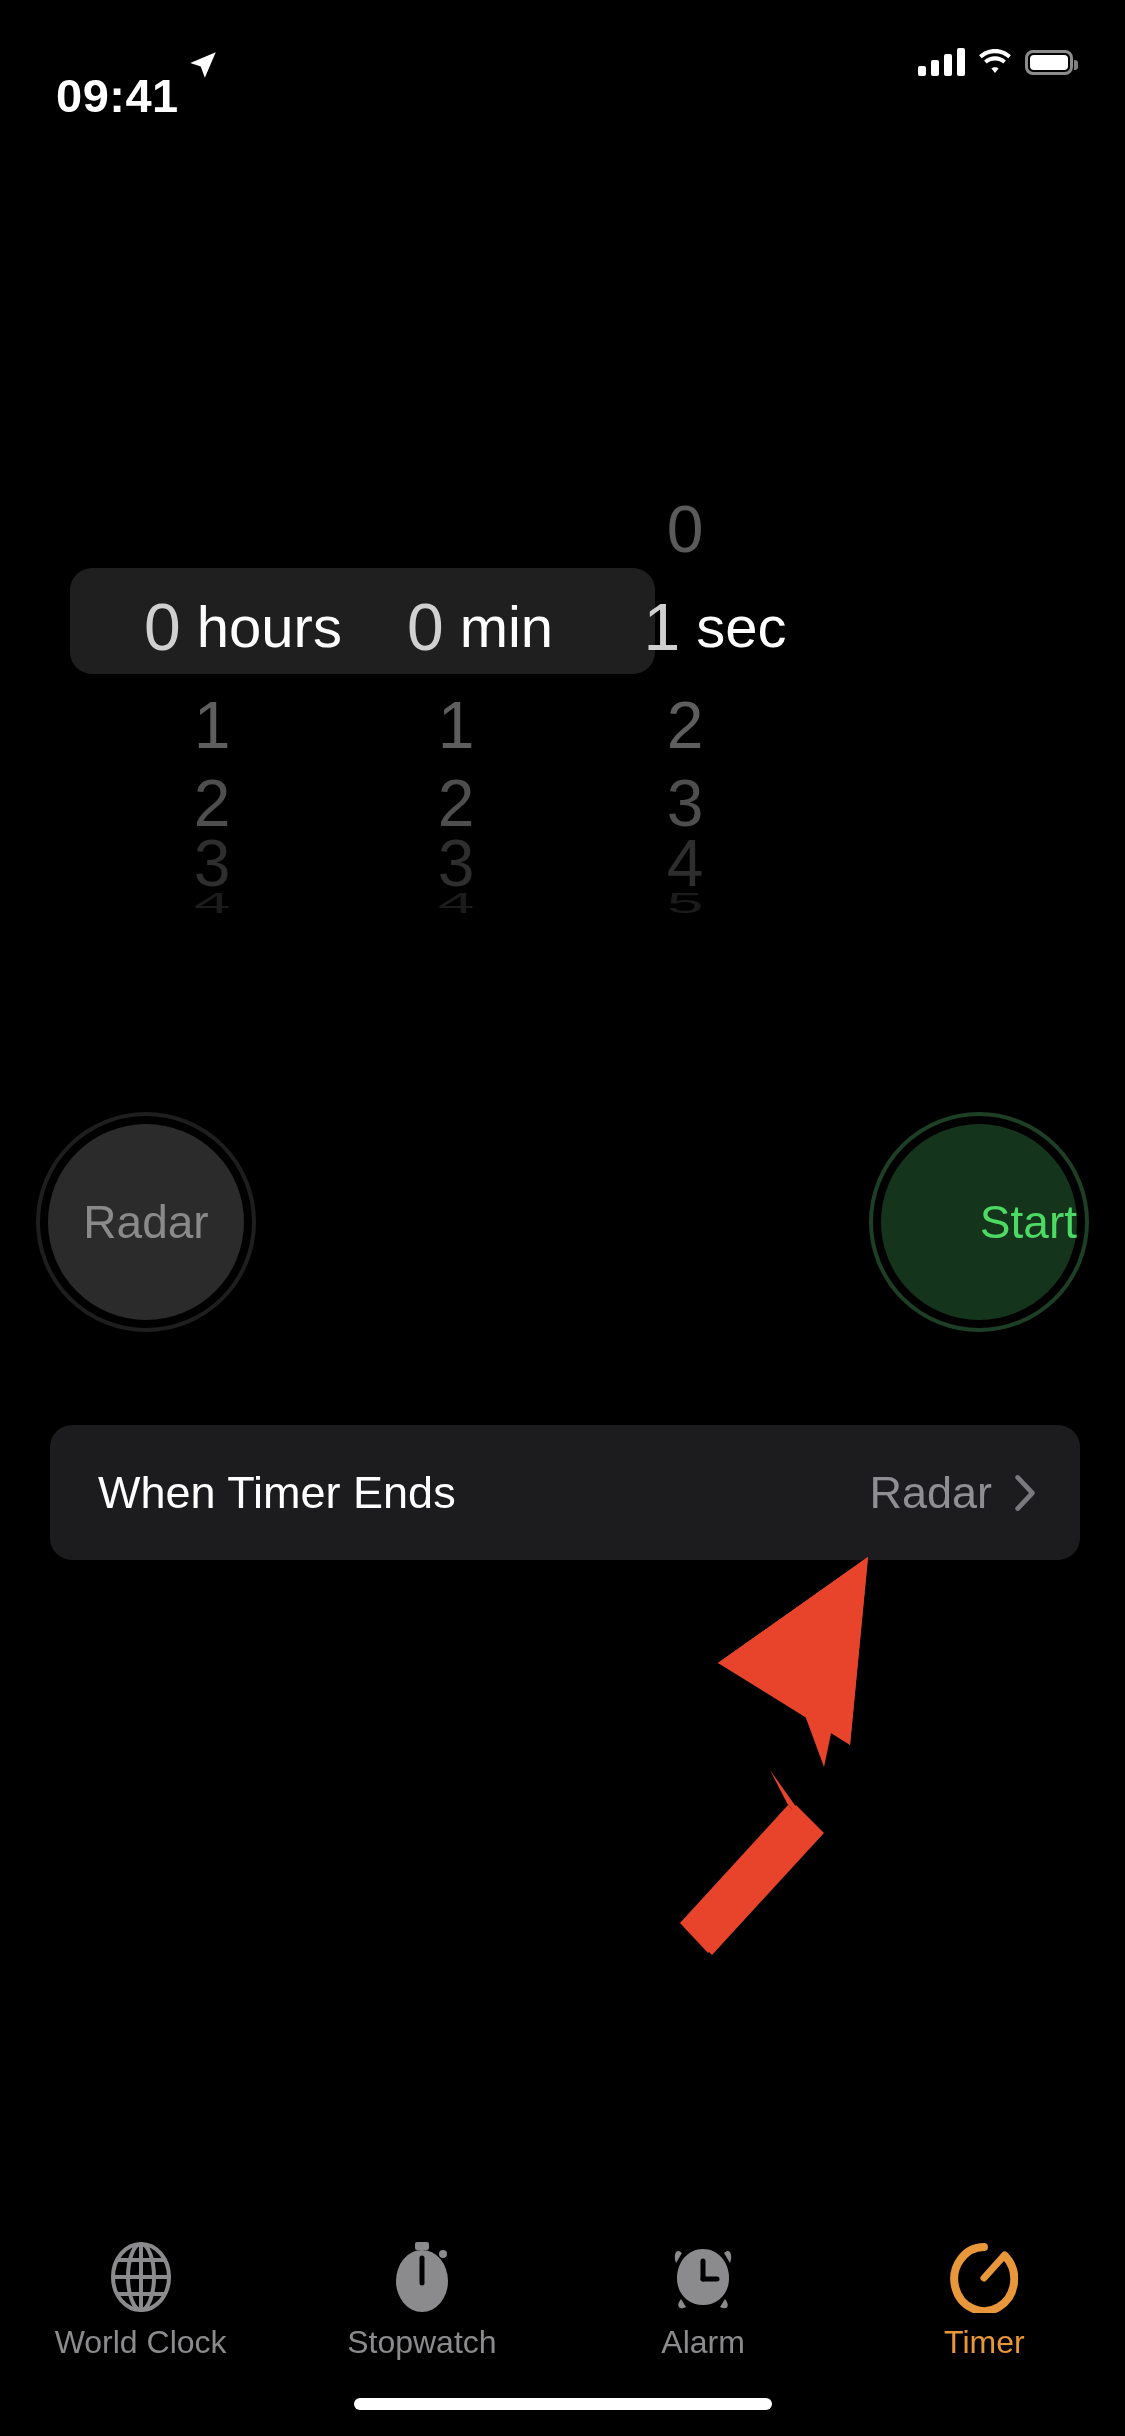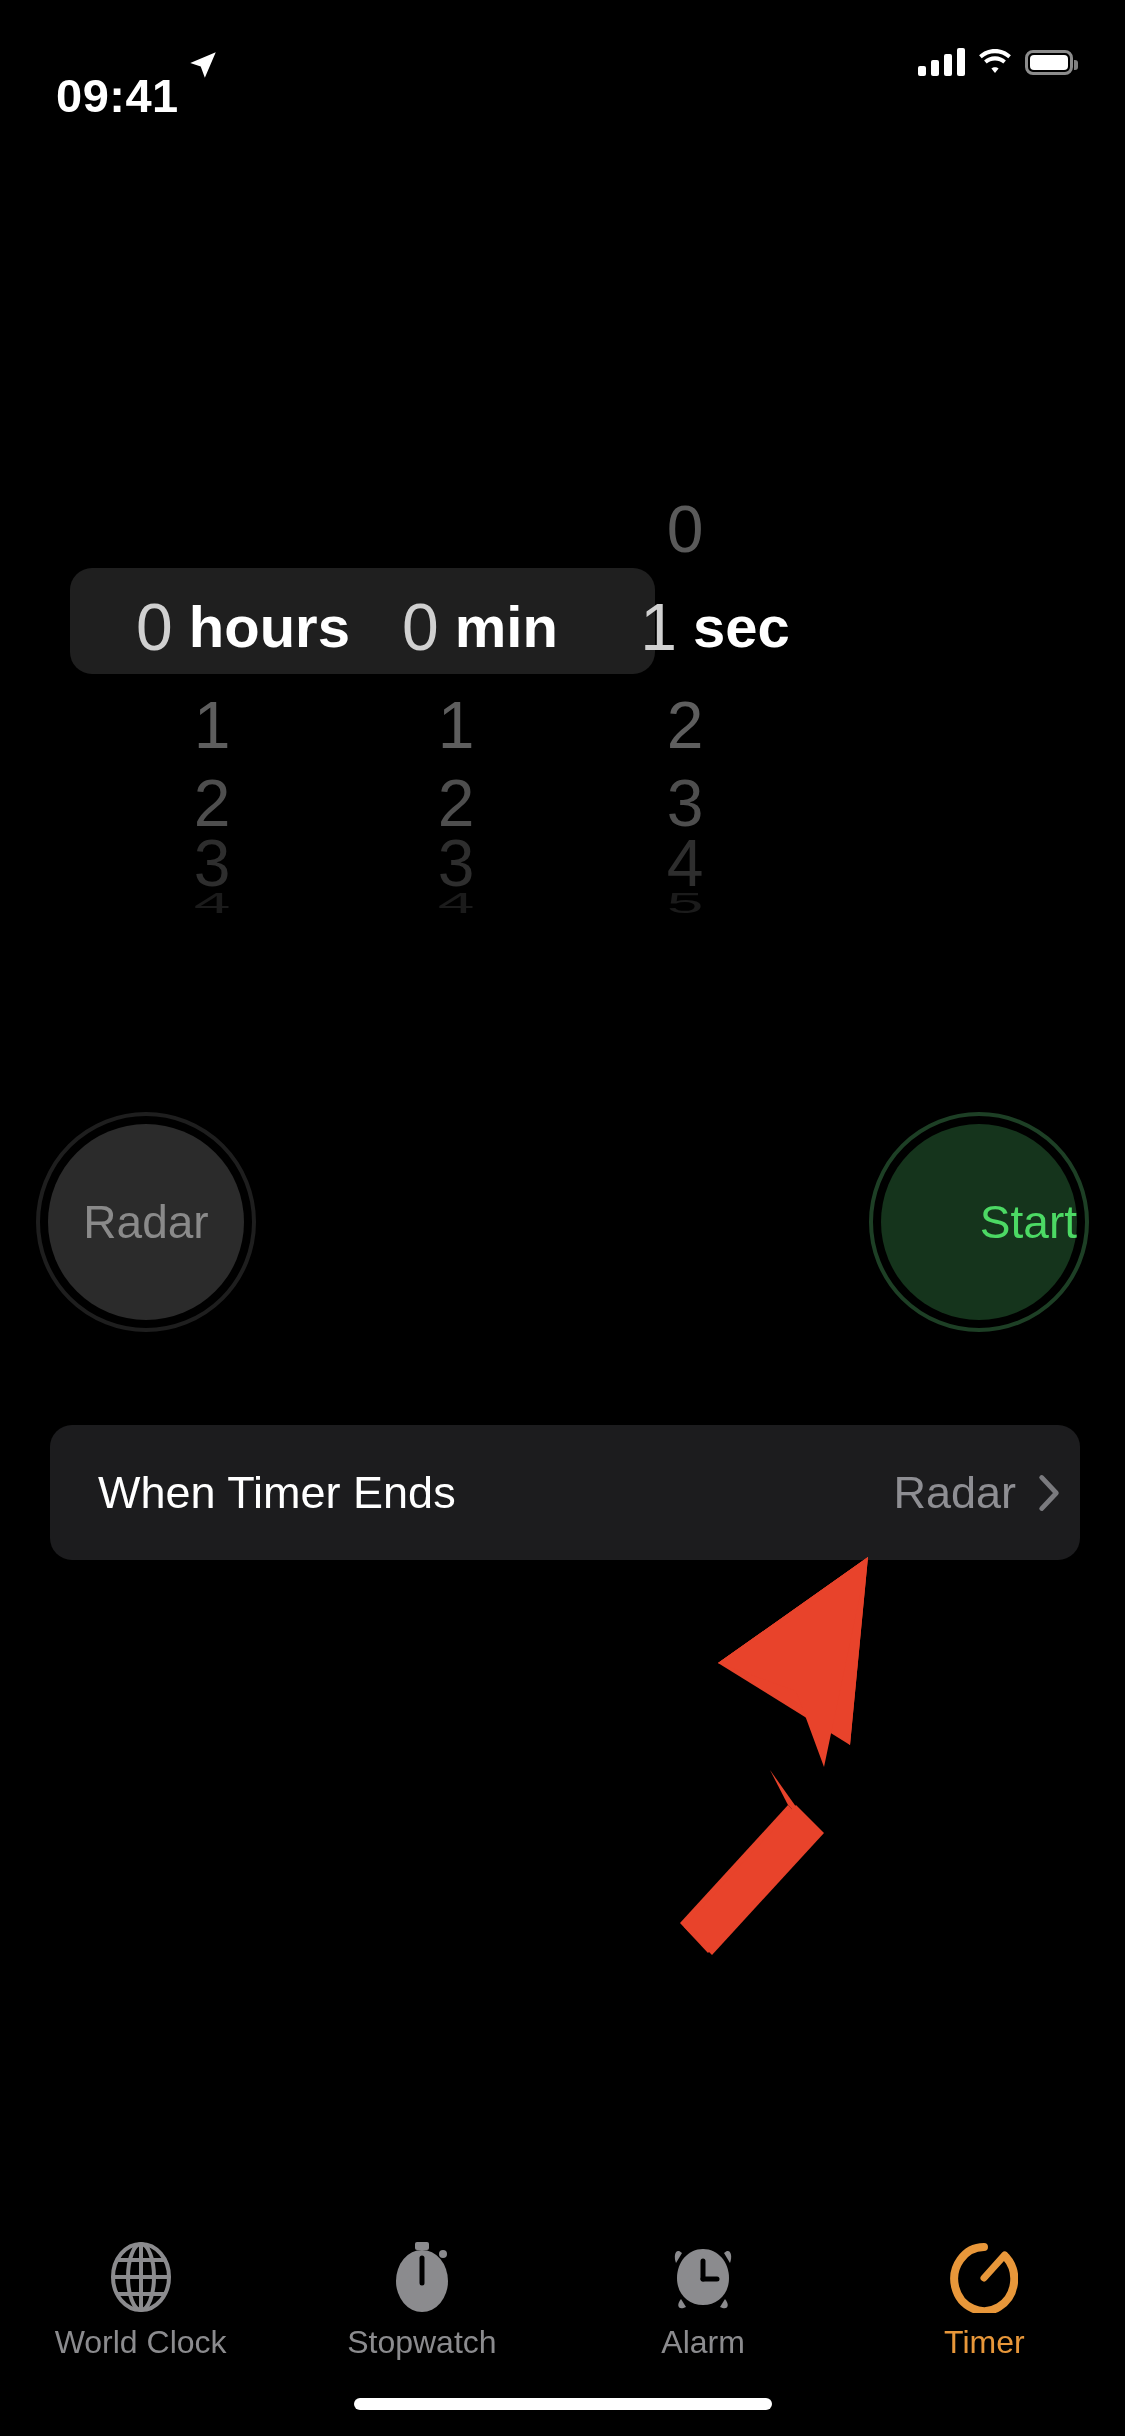--- a/index.html
+++ b/index.html
@@ -74,21 +74,21 @@
   .row {
     position:absolute; left:0; width:100%;
     display:flex; align-items:center; justify-content:flex-start;
     white-space:nowrap;
   }
   .row .num {
     font-size:66px; font-weight:300; color:#d0d0d0;
     line-height:1;
   }
   .row .unit {
-    font-size:58px; font-weight:700; color:#ffffff;
+    font-size:58px; font-weight:400; color:#ffffff;
     margin-left:16px; line-height:1;
   }
   .row.sel { z-index:3; }
   .row.dim .num { color:#5e5e5e; }
   .row.d1 .num { color:#4e4e4e; }
   .row.d2 .num { color:#2e2e2e; }
   .row.d3 .num { color:#1b1b1b; transform:scaleY(0.45); }
   .row.above .num { color:#5a5a5a; }
 
   
@@ -123,21 +123,21 @@
   }
   #btn-start .ring { border-color:#1d3f25; }
   .btn-label { position:relative; z-index:2; }
 
   
   #ends-card {
     position:absolute; left:50px; top:1425px;
     width:1030px; height:135px;
     background:#1c1c1e; border-radius:22px;
     display:flex; align-items:center;
-    padding:0 20px 0 48px;
+    padding:0 44px 0 48px;
   }
   #ends-title {
     font-size:45px; color:#ffffff; font-weight:400;
     flex:1;
   }
   #ends-value {
     font-size:45px; color:#8e8e93; font-weight:400;
     margin-right:22px;
   }
   #ends-chevron { width:22px; height:38px; }

